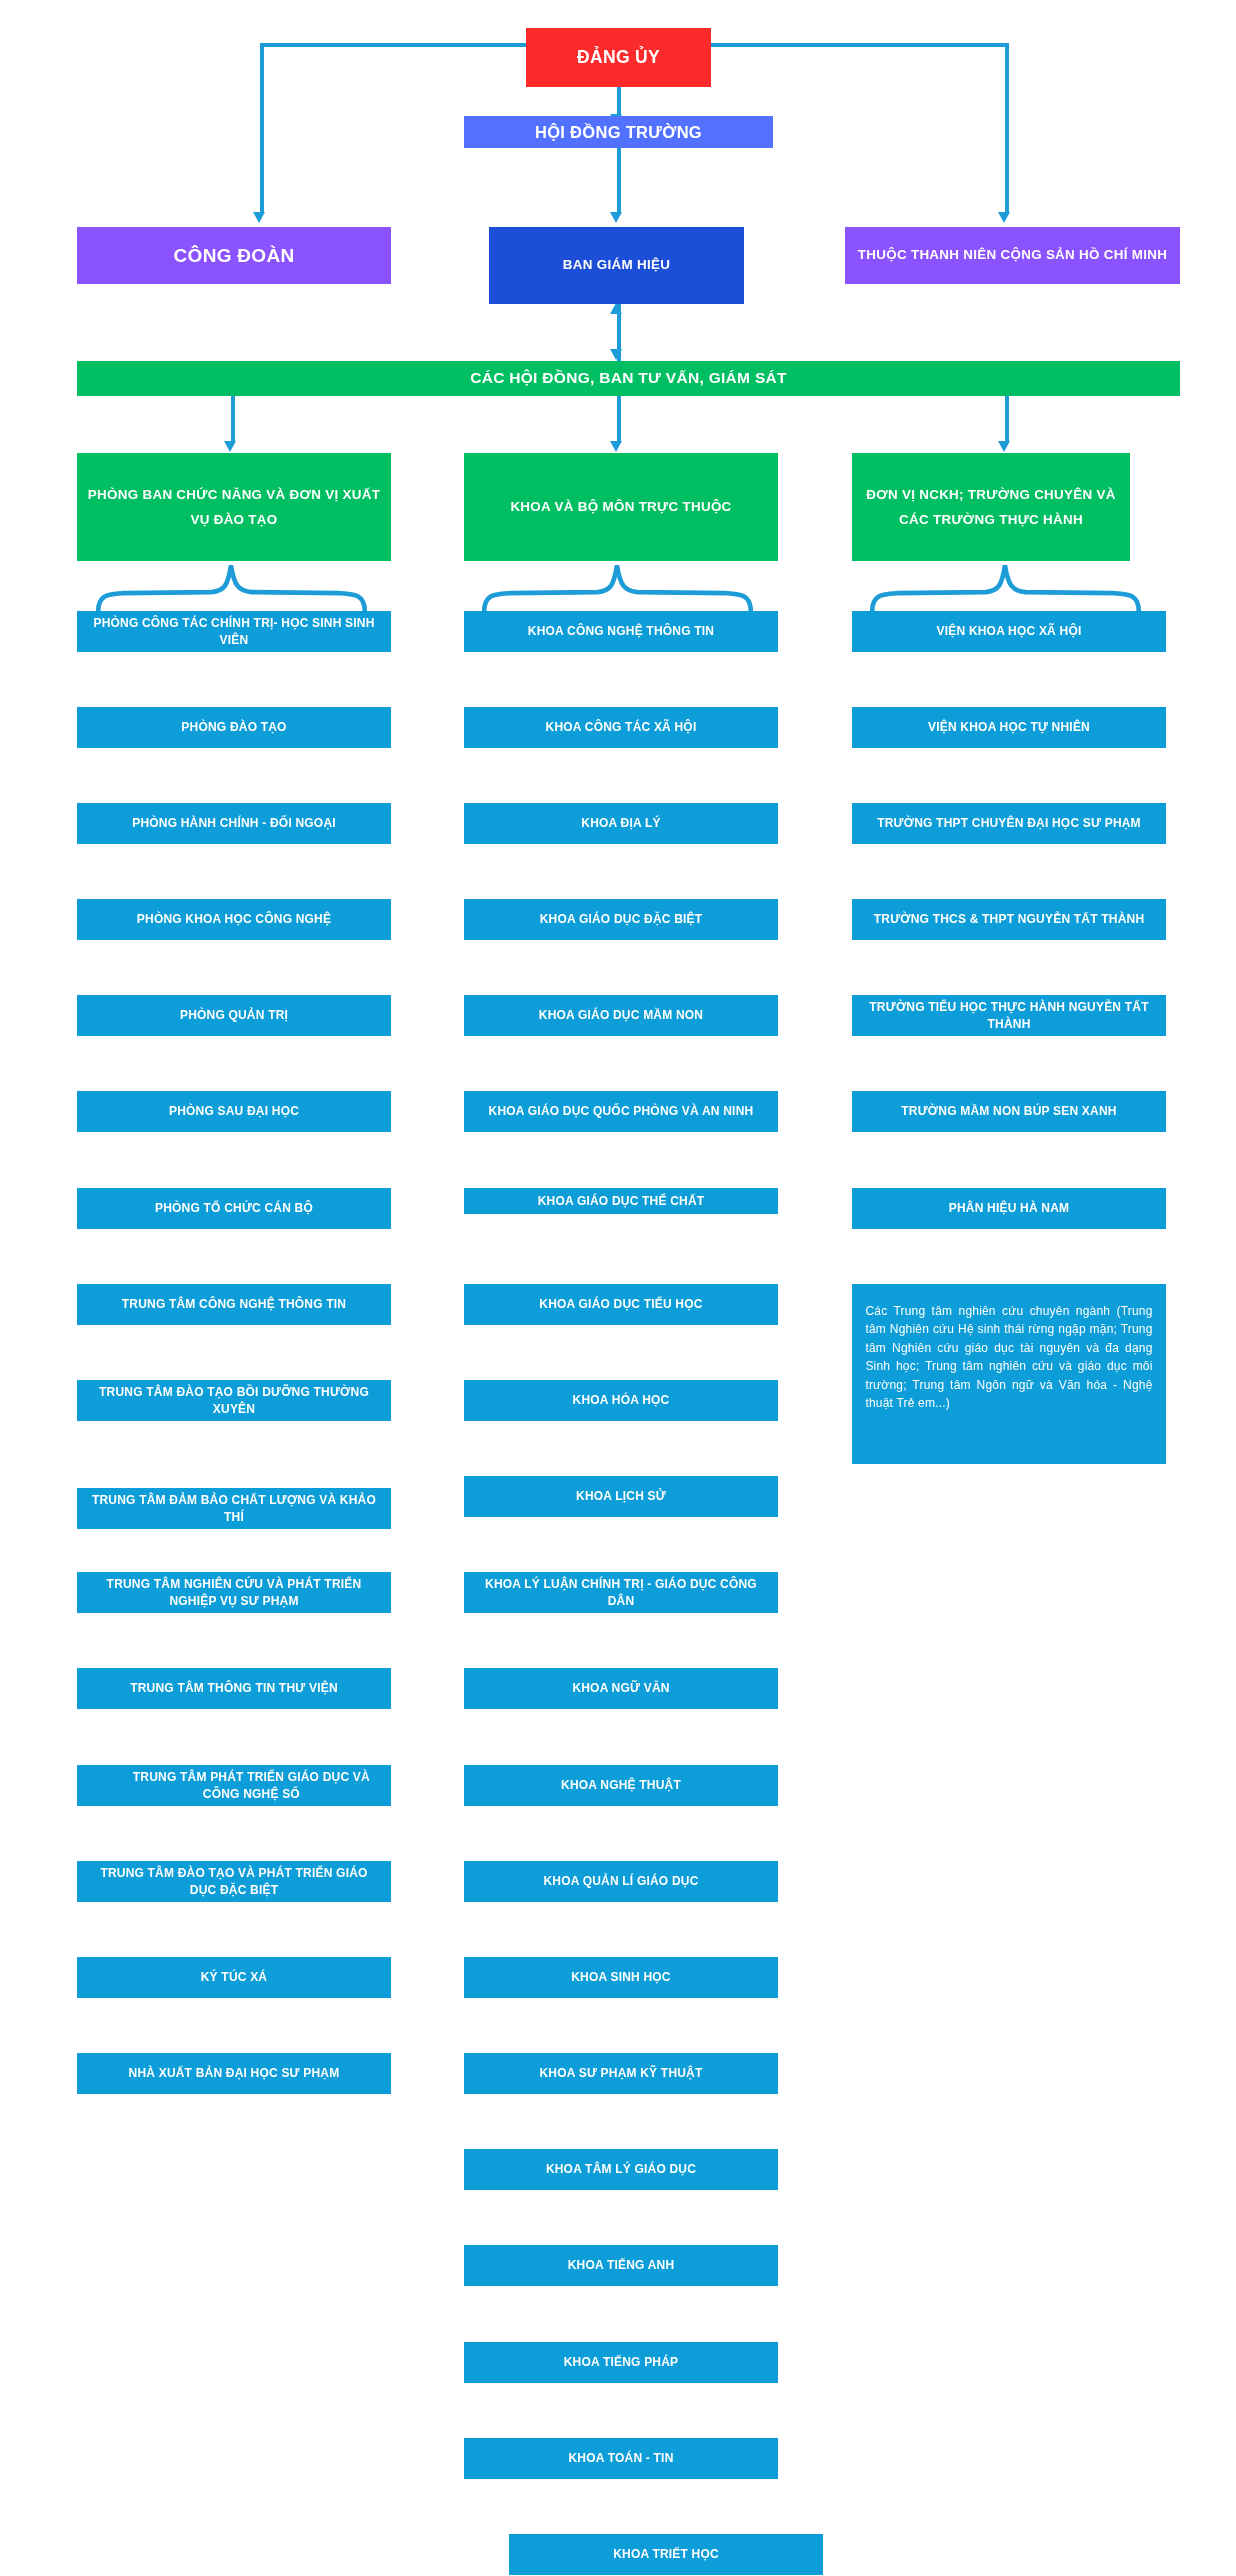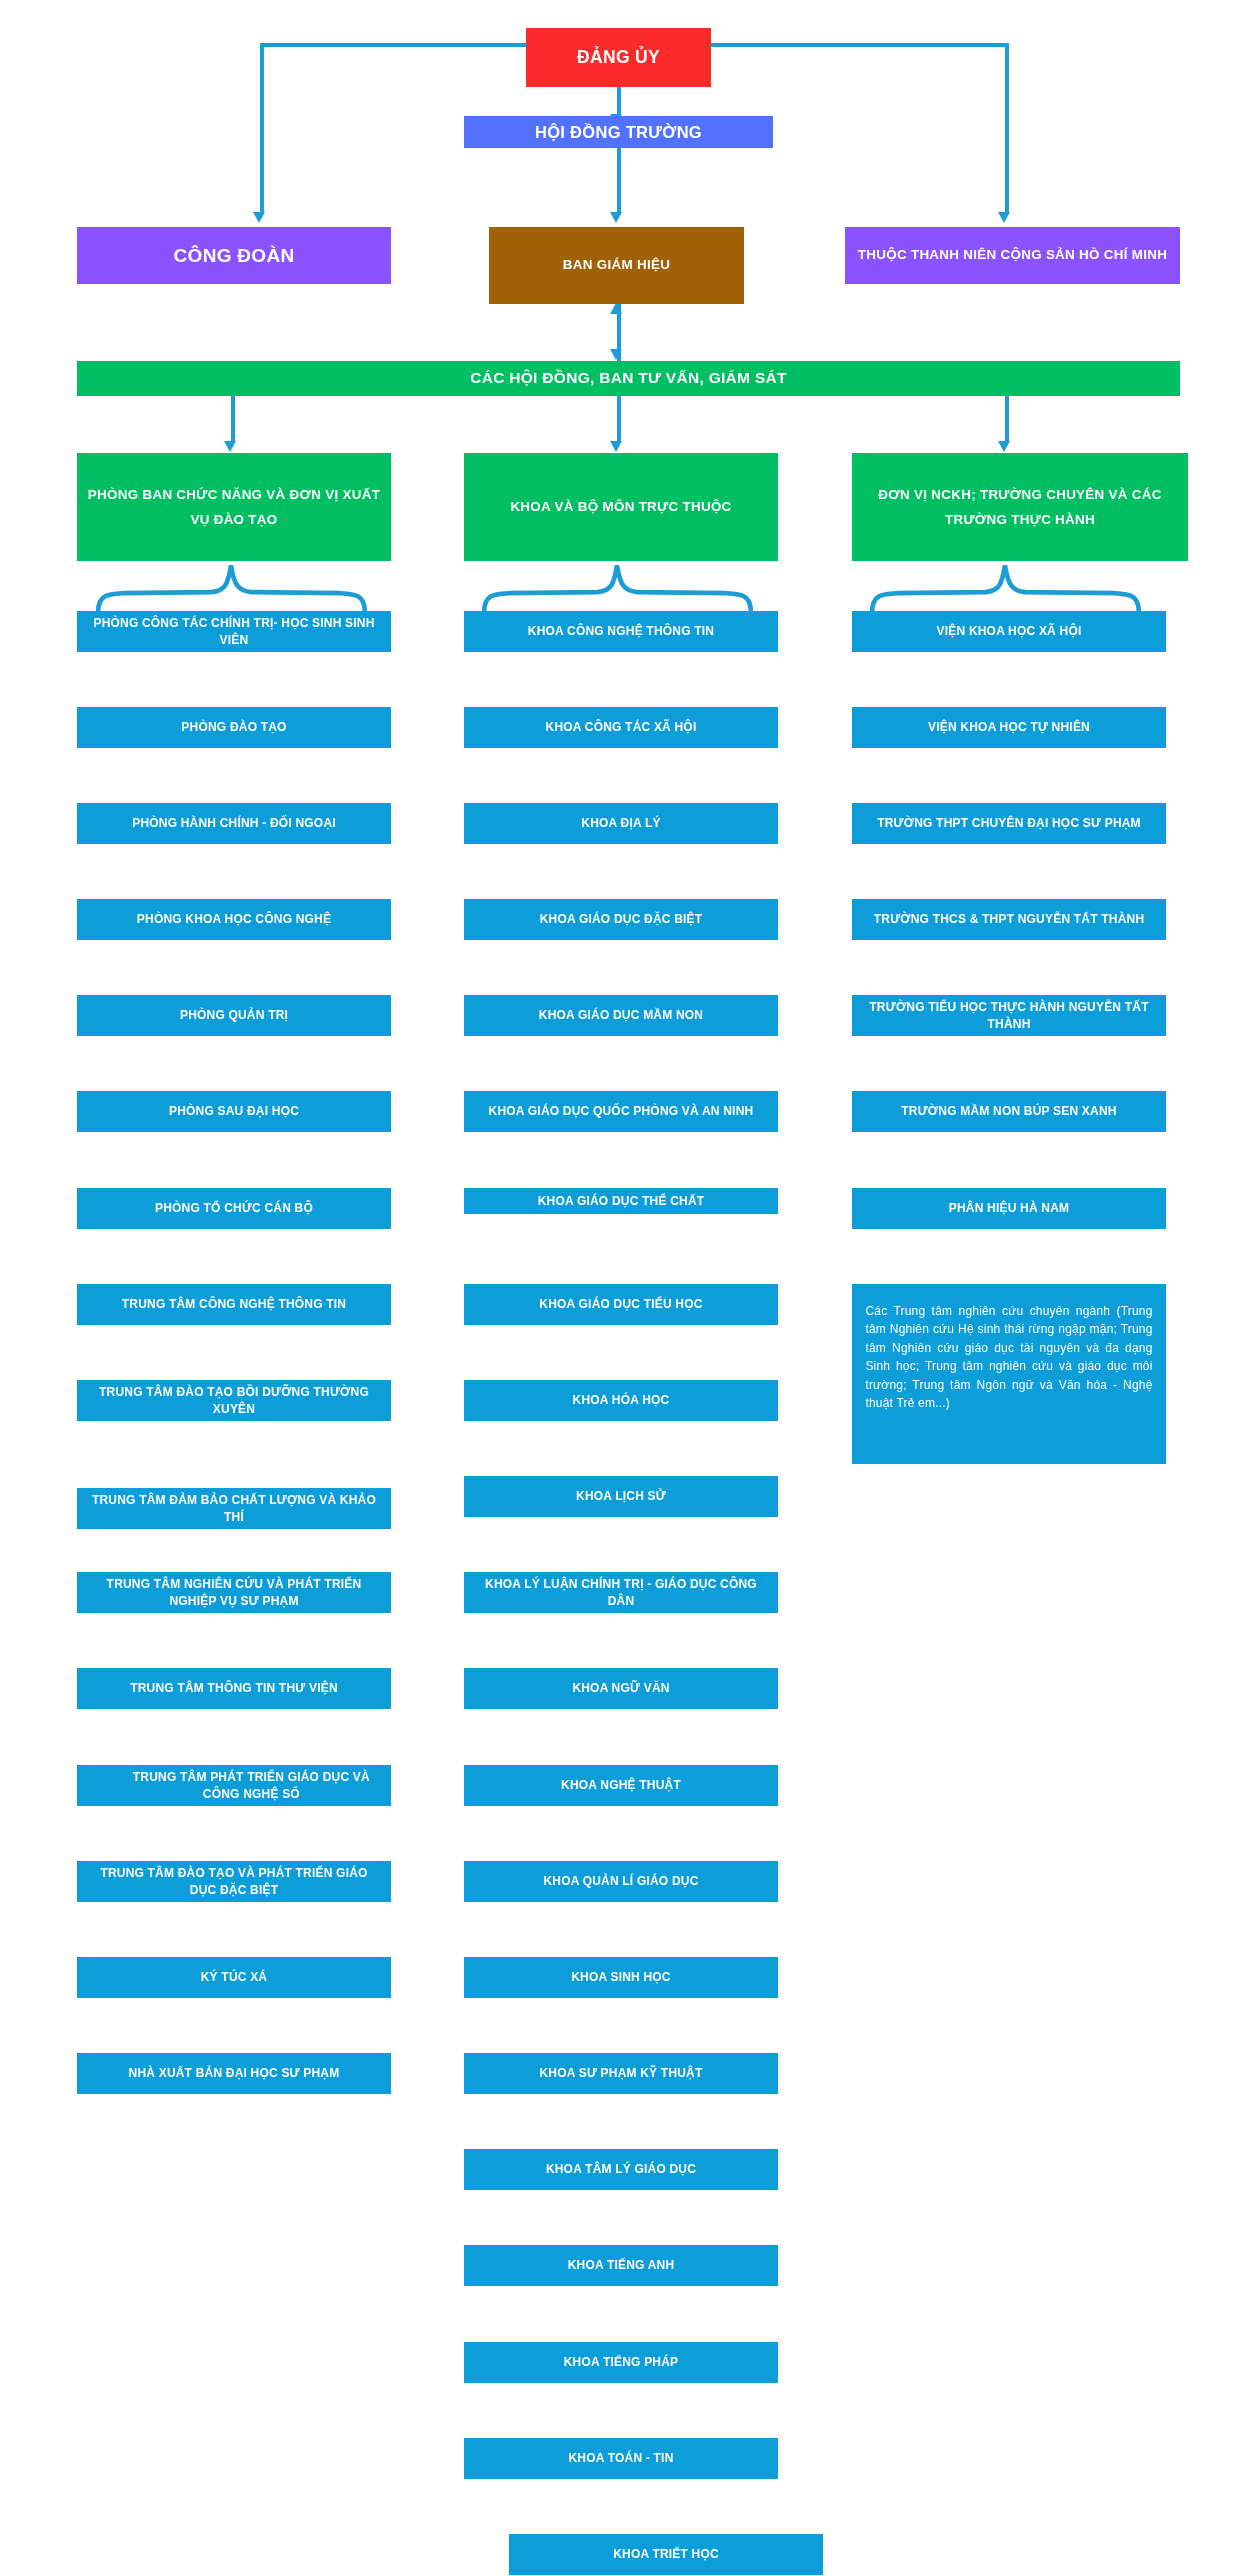--- a/index.html
+++ b/index.html
@@ -27,21 +27,21 @@
     font-weight: 700;
     letter-spacing: 0.3px;
     line-height: 1.35;
     padding: 3.1px 7.2px;
   }
 
   
   .node-party      { background: #FB2B2B; font-size: 17.5px; }
   .node-council    { background: #5271FF; font-size: 16.5px; }
   .node-union      { background: #8B52FF; font-size: 19px; }
-  .node-board      { background: #a16207; font-size: 13.4px; }
+  .node-board      { background: #1d4ed8; font-size: 13.4px; }
   .node-youth      { background: #8B52FF; font-size: 13.4px; }
   .node-advisory   { background: #00BF63; font-size: 15.5px; }
   .node-group      { background: #00BF63; font-size: 13.4px; line-height: 1.9; }
 
   
   .leaf {
     position: absolute;
     background: #0D9DD8;
     color: #ffffff;
     display: flex;
@@ -133,21 +133,21 @@
   <div class="node node-board" style="left:489px; top:227px; width:255px; height:77px;">BAN GIÁM HIỆU</div>
 
   <div class="node node-youth" style="left:845px; top:227px; width:335px; height:57px;">THUỘC THANH NIÊN CỘNG SẢN HỒ CHÍ MINH</div>
 
   <div class="node node-advisory" style="left:77px; top:361px; width:1103px; height:35px;">CÁC HỘI ĐỒNG, BAN TƯ VẤN, GIÁM SÁT</div>
 
   <div class="node node-group" style="left:77px; top:453px; width:314px; height:108px;">PHÒNG BAN CHỨC NĂNG VÀ ĐƠN VỊ XUẤT VỤ ĐÀO TẠO</div>
 
   <div class="node node-group" style="left:464px; top:453px; width:314px; height:108px;">KHOA VÀ BỘ MÔN TRỰC THUỘC</div>
 
-  <div class="node node-group" style="left:852px; top:453px; width:336px; height:108px;">ĐƠN VỊ NCKH; TRƯỜNG CHUYÊN VÀ CÁC TRƯỜNG THỰC HÀNH</div>
+  <div class="node node-group" style="left:852px; top:453px; width:278px; height:108px;">ĐƠN VỊ NCKH; TRƯỜNG CHUYÊN VÀ CÁC TRƯỜNG THỰC HÀNH</div>
 
   <div class="leaf" style="left:77px; top:611px; width:314px; height:41px;">PHÒNG CÔNG TÁC CHÍNH TRỊ- HỌC SINH SINH VIÊN</div>
   <div class="leaf" style="left:77px; top:707px; width:314px; height:41px;">PHÒNG ĐÀO TẠO</div>
   <div class="leaf" style="left:77px; top:803px; width:314px; height:41px;">PHÒNG HÀNH CHÍNH - ĐỐI NGOẠI</div>
   <div class="leaf" style="left:77px; top:899px; width:314px; height:41px;">PHÒNG KHOA HỌC CÔNG NGHỆ</div>
   <div class="leaf" style="left:77px; top:995px; width:314px; height:41px;">PHÒNG QUẢN TRỊ</div>
   <div class="leaf" style="left:77px; top:1091px; width:314px; height:41px;">PHÒNG SAU ĐẠI HỌC</div>
   <div class="leaf" style="left:77px; top:1188px; width:314px; height:41px;">PHÒNG TỔ CHỨC CÁN BỘ</div>
   <div class="leaf" style="left:77px; top:1284px; width:314px; height:41px;">TRUNG TÂM CÔNG NGHỆ THÔNG TIN</div>
   <div class="leaf" style="left:77px; top:1380px; width:314px; height:41px;">TRUNG TÂM ĐÀO TẠO BỒI DƯỠNG THƯỜNG XUYÊN</div>

